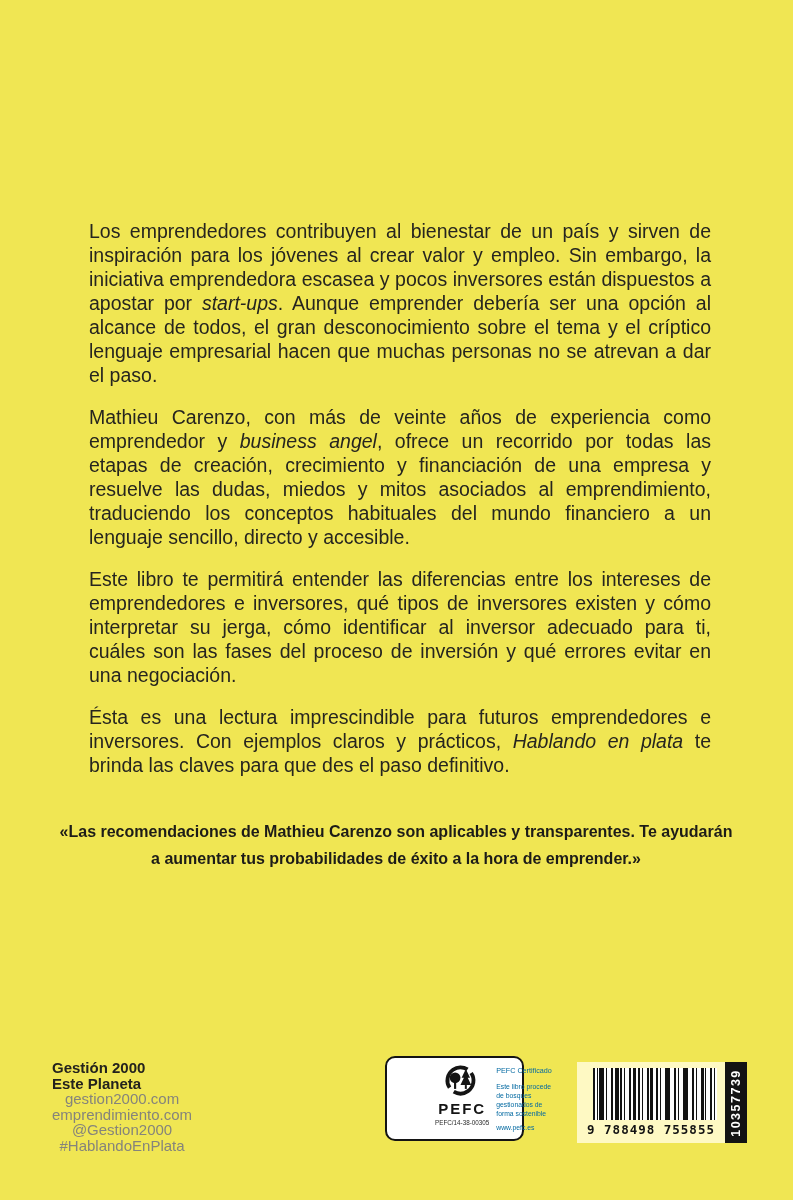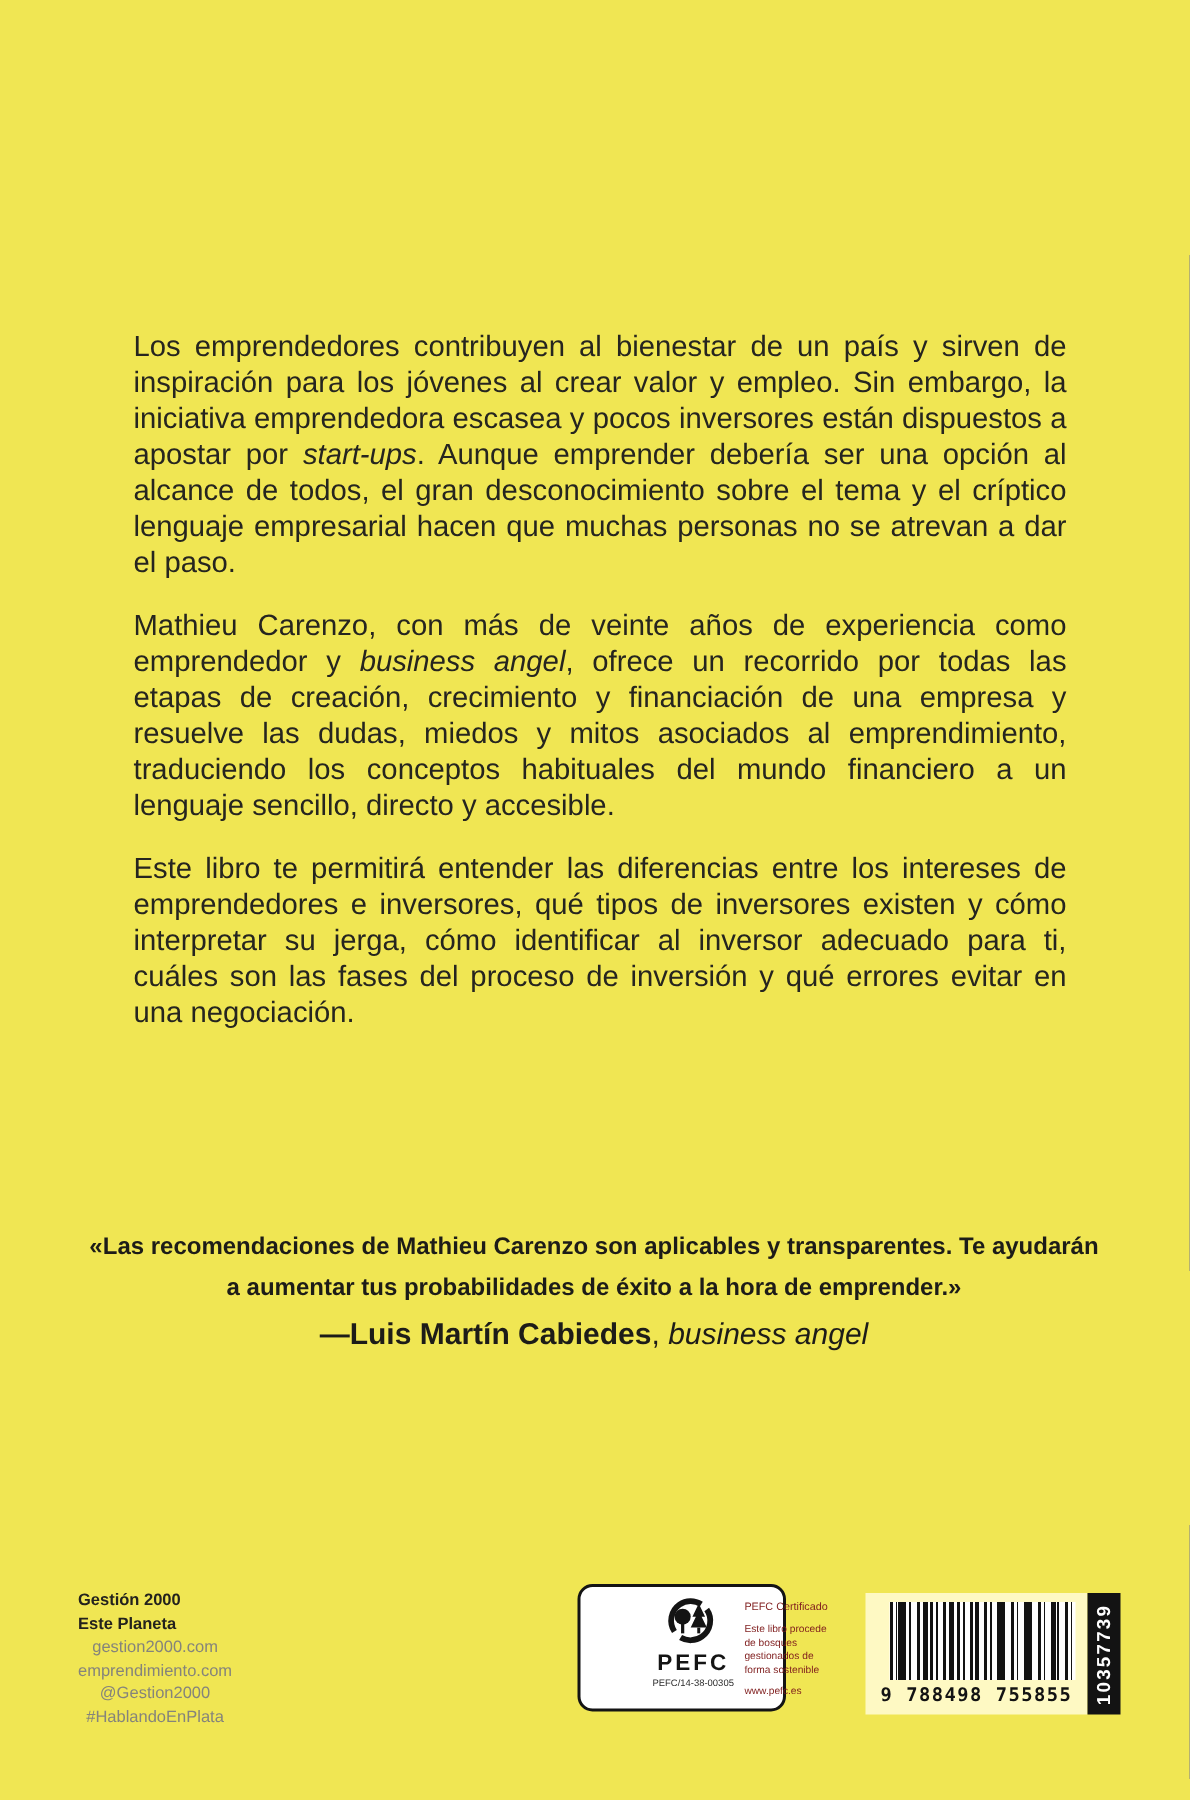--- a/index.html
+++ b/index.html
@@ -55,21 +55,21 @@
   }
   .attribution{
     margin:6px 0 0 0;
     font-size:20px;line-height:24px;
     color:#1d1c18;
   }
 
   
   .publisher{
     position:absolute;left:52px;top:1060px;
-    font-size:11px;line-height:15.5px;
+    font-size:15px;line-height:15.5px;
   }
   .pub-bold{font-weight:bold;color:#23221d;}
   .pub-gray{color:var(--gray);text-align:center;}
 
   
   .pefc-box{
     position:absolute;left:385px;top:1056px;
     width:139px;height:85px;
     background:#fff;
     border:2.5px solid #141414;
@@ -87,21 +87,21 @@
   .pefc-word{
     font-weight:bold;font-size:15px;letter-spacing:2px;color:#141414;line-height:15px;margin-top:1px;
   }
   .pefc-license{
     font-size:6.3px;color:#2a2a2a;margin-top:3px;white-space:nowrap;
   }
   .pefc-right{
     flex:1;
     display:flex;flex-direction:column;justify-content:space-between;
     padding:2px 0 3px 0;
-    color:#7f1d1d;
+    color:#0369a1;
   }
   .pefc-cert{font-size:7.2px;}
   .pefc-desc{font-size:6.8px;line-height:9px;width:62px;}
   .pefc-url{font-size:6.8px;}
 
   
   .barcode{
     position:absolute;left:577px;top:1062px;
     width:170px;height:81px;
     display:flex;
@@ -144,25 +144,25 @@
 </head>
 <body>
 
 <div class="cover">
 
 
   <main class="body-text">
     <p><span>Los emprendedores contribuyen al bienestar de un país y sirven de inspiración para los jóvenes al crear valor y empleo. Sin embargo, la iniciativa emprendedora escasea y pocos inversores están dispuestos a apostar por </span><span class="it">start-ups</span><span>. Aunque emprender debería ser una opción al alcance de todos, el gran desconocimiento sobre el tema y el críptico lenguaje empresarial hacen que muchas personas no se atrevan a dar el paso.</span></p>
     <p><span>Mathieu Carenzo, con más de veinte años de experiencia como emprendedor y </span><span class="it">business angel</span><span>, ofrece un recorrido por todas las etapas de creación, crecimiento y financiación de una empresa y resuelve las dudas, miedos y mitos asociados al emprendimiento, traduciendo los conceptos habituales del mundo financiero a un lenguaje sencillo, directo y accesible.</span></p>
     <p><span>Este libro te permitirá entender las diferencias entre los intereses de emprendedores e inversores, qué tipos de inversores existen y cómo interpretar su jerga, cómo identificar al inversor adecuado para ti, cuáles son las fases del proceso de inversión y qué errores evitar en una negociación.</span></p>
+    <p><span>Ésta es una lectura imprescindible para futuros emprendedores e inversores. Con ejemplos claros y prácticos, </span><span class="it">Hablando en plata</span><span> te brinda las claves para que des el paso definitivo.</span></p>
   </main>
 
   <section class="quote-block">
     <p class="quote">«Las recomendaciones de Mathieu Carenzo son aplicables y transparentes. Te ayudarán a aumentar tus probabilidades de éxito a la hora de emprender.»</p>
-    <p class="attribution"><span class="bd">—Luis Martín Cabiedes</span><span>, </span><span class="it">business angel</span></p>
   </section>
 
   <div class="publisher">
     <div class="pub-bold">Gestión 2000</div>
     <div class="pub-bold">Este Planeta</div>
     <div class="pub-gray">gestion2000.com</div>
     <div class="pub-gray">emprendimiento.com</div>
     <div class="pub-gray">@Gestion2000</div>
     <div class="pub-gray">#HablandoEnPlata</div>
   </div>

